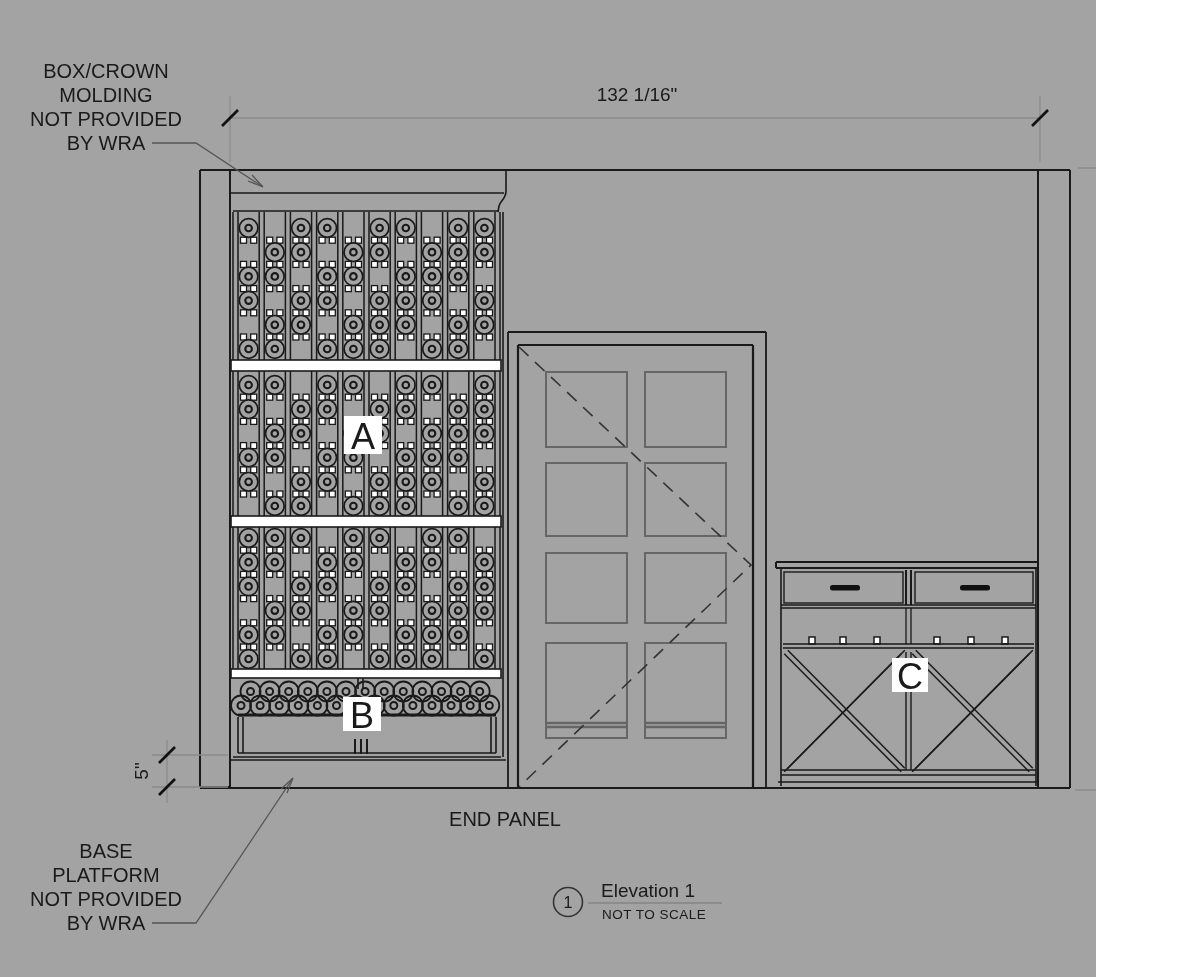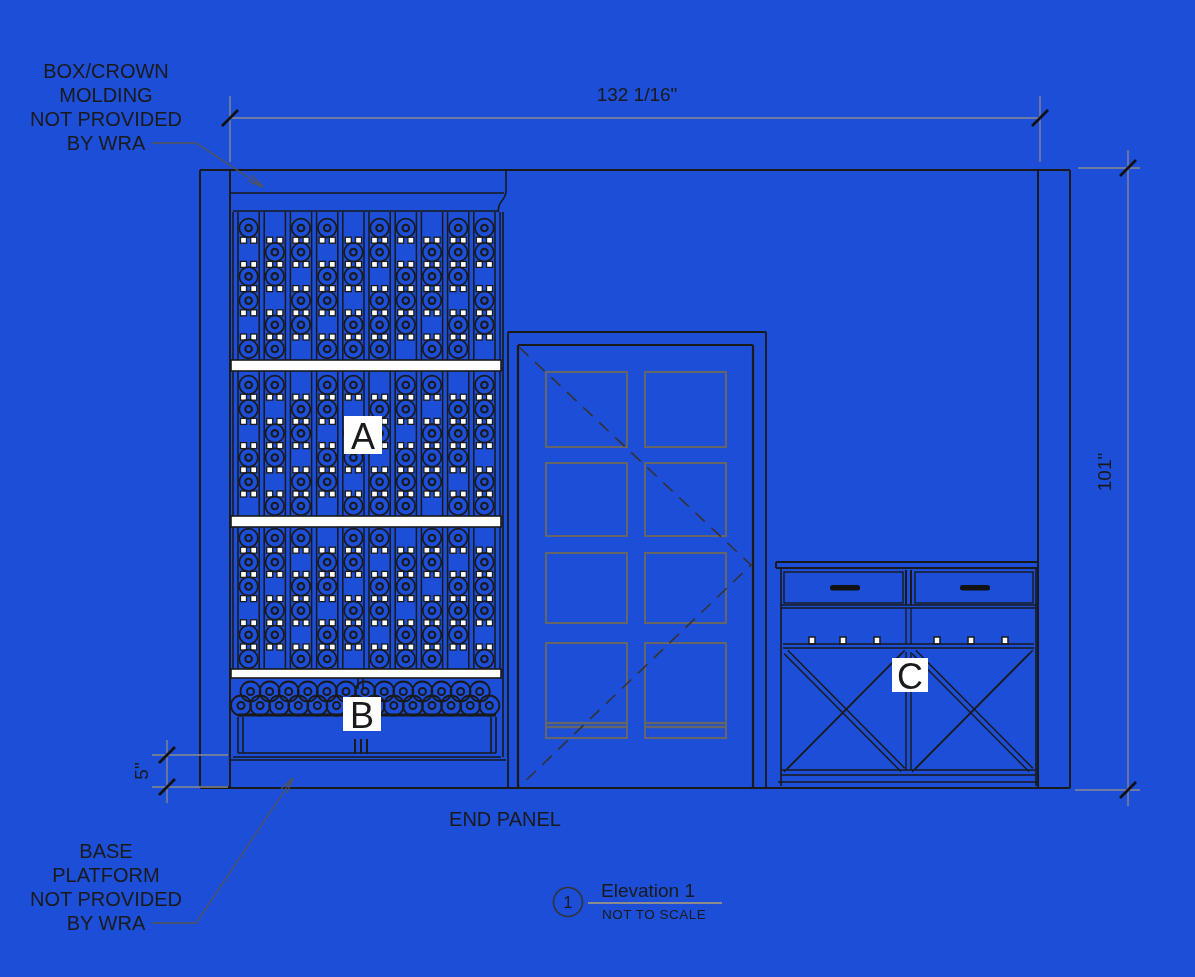--- a/index.html
+++ b/index.html
@@ -1,16 +1,16 @@
 <!DOCTYPE html>
 <html><head>
 <meta charset="utf-8">
 <style>
   html,body{margin:0;padding:0;background:#ffffff;}
-  .sheet{position:relative;width:1195px;height:977px;background:#1d4ed8;overflow:hidden;
+  .sheet{position:relative;width:1096px;height:977px;background:#a3a3a3;overflow:hidden;
          font-family:"Liberation Sans",sans-serif;}
   svg text{fill:#1a1a1a;font-family:"Liberation Sans",sans-serif;}
   .note{font-size:20px;}
   .dimtxt{font-size:19px;}
   .biglabel{font-size:36px;}
   .titlename{font-size:19px;}
   .titlescale{font-size:13.5px;letter-spacing:.5px;}
   .titlenum{font-size:16px;}
 </style>
 </head>

